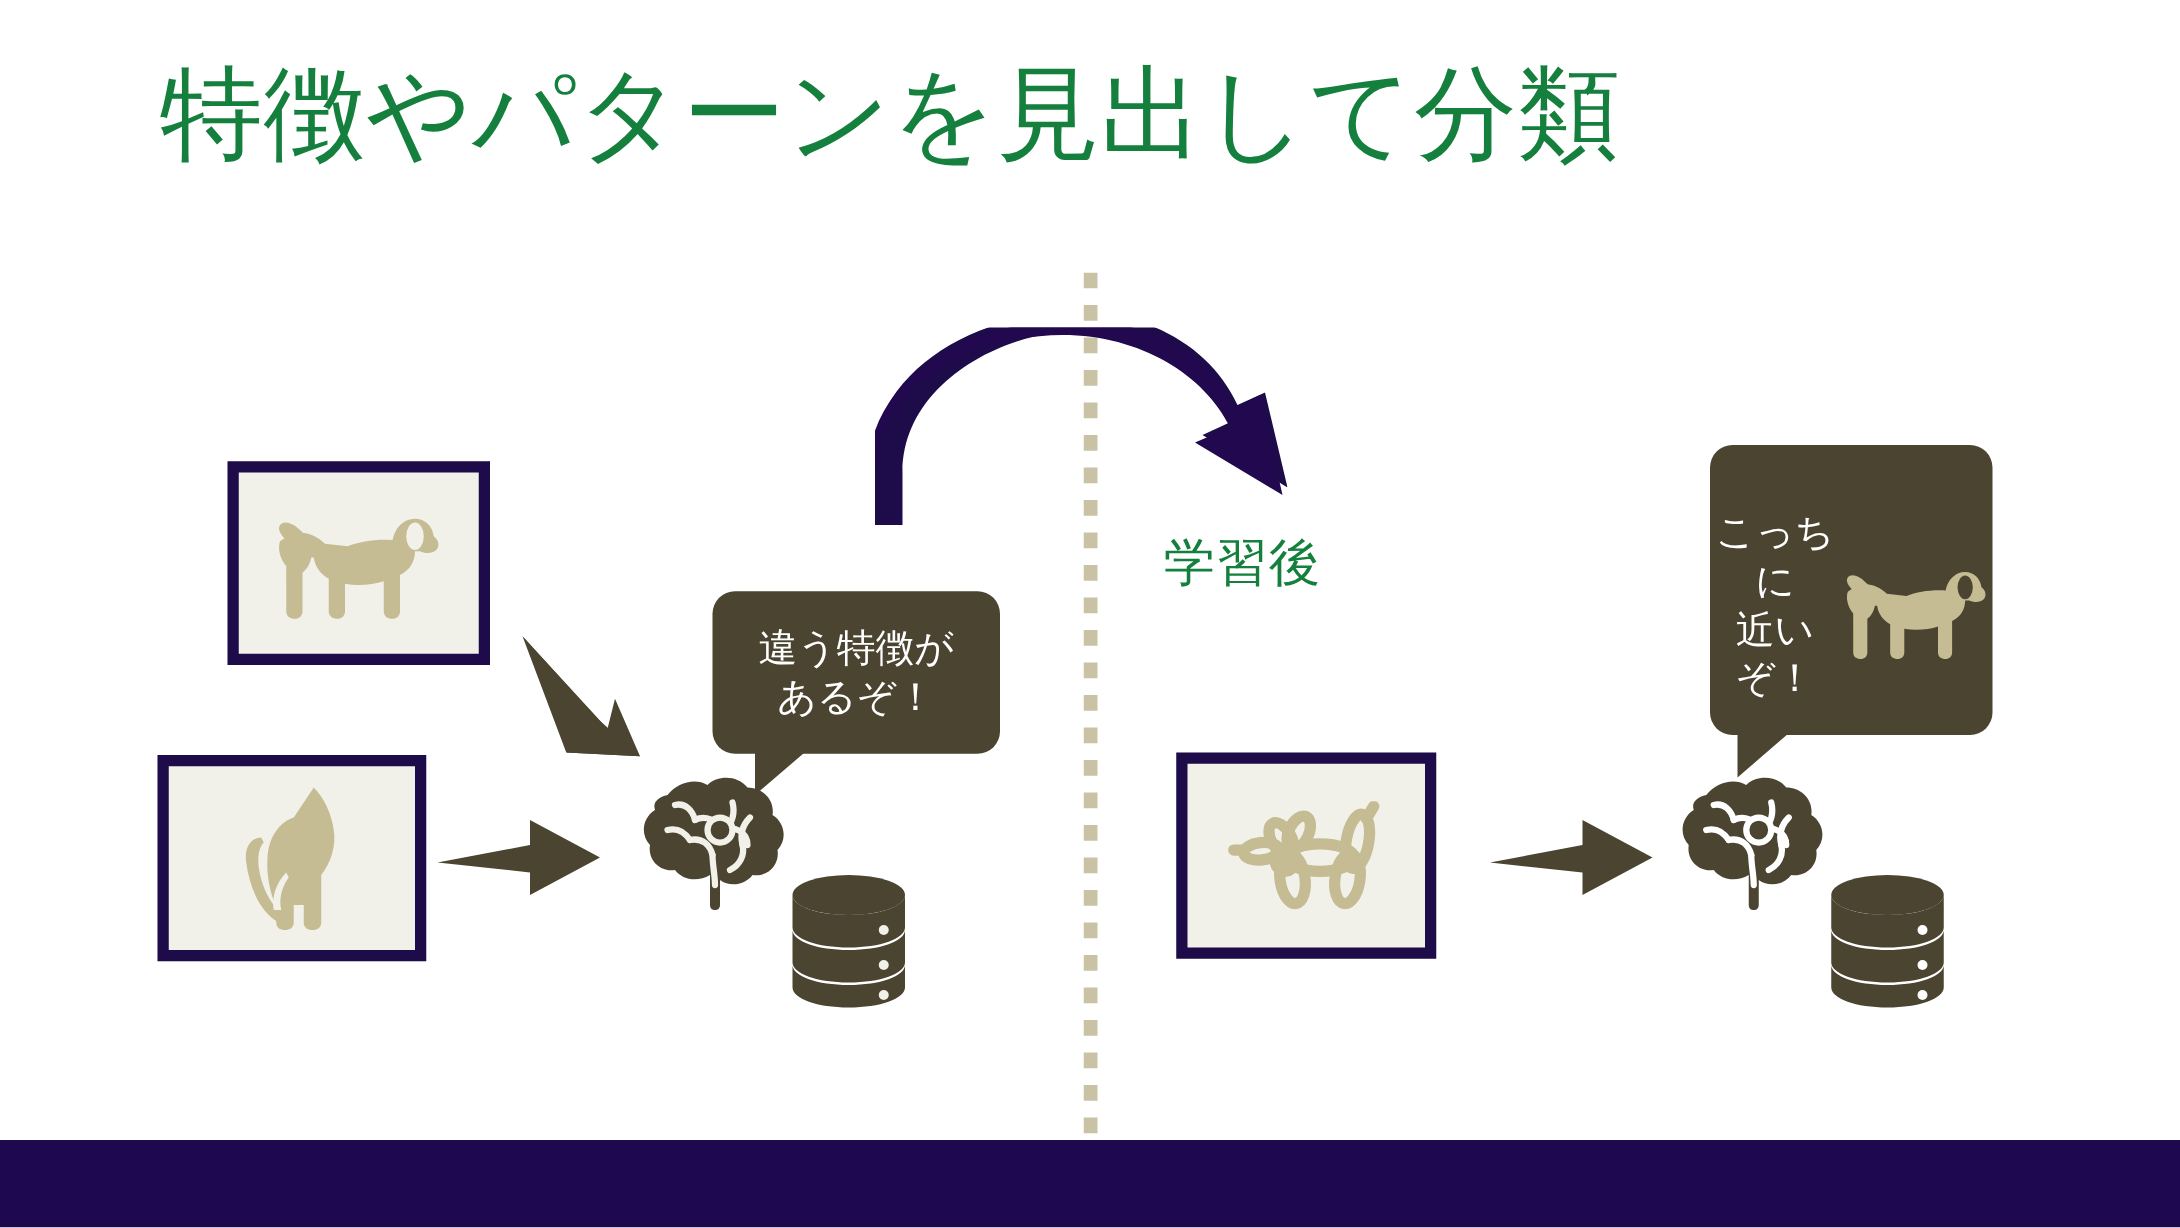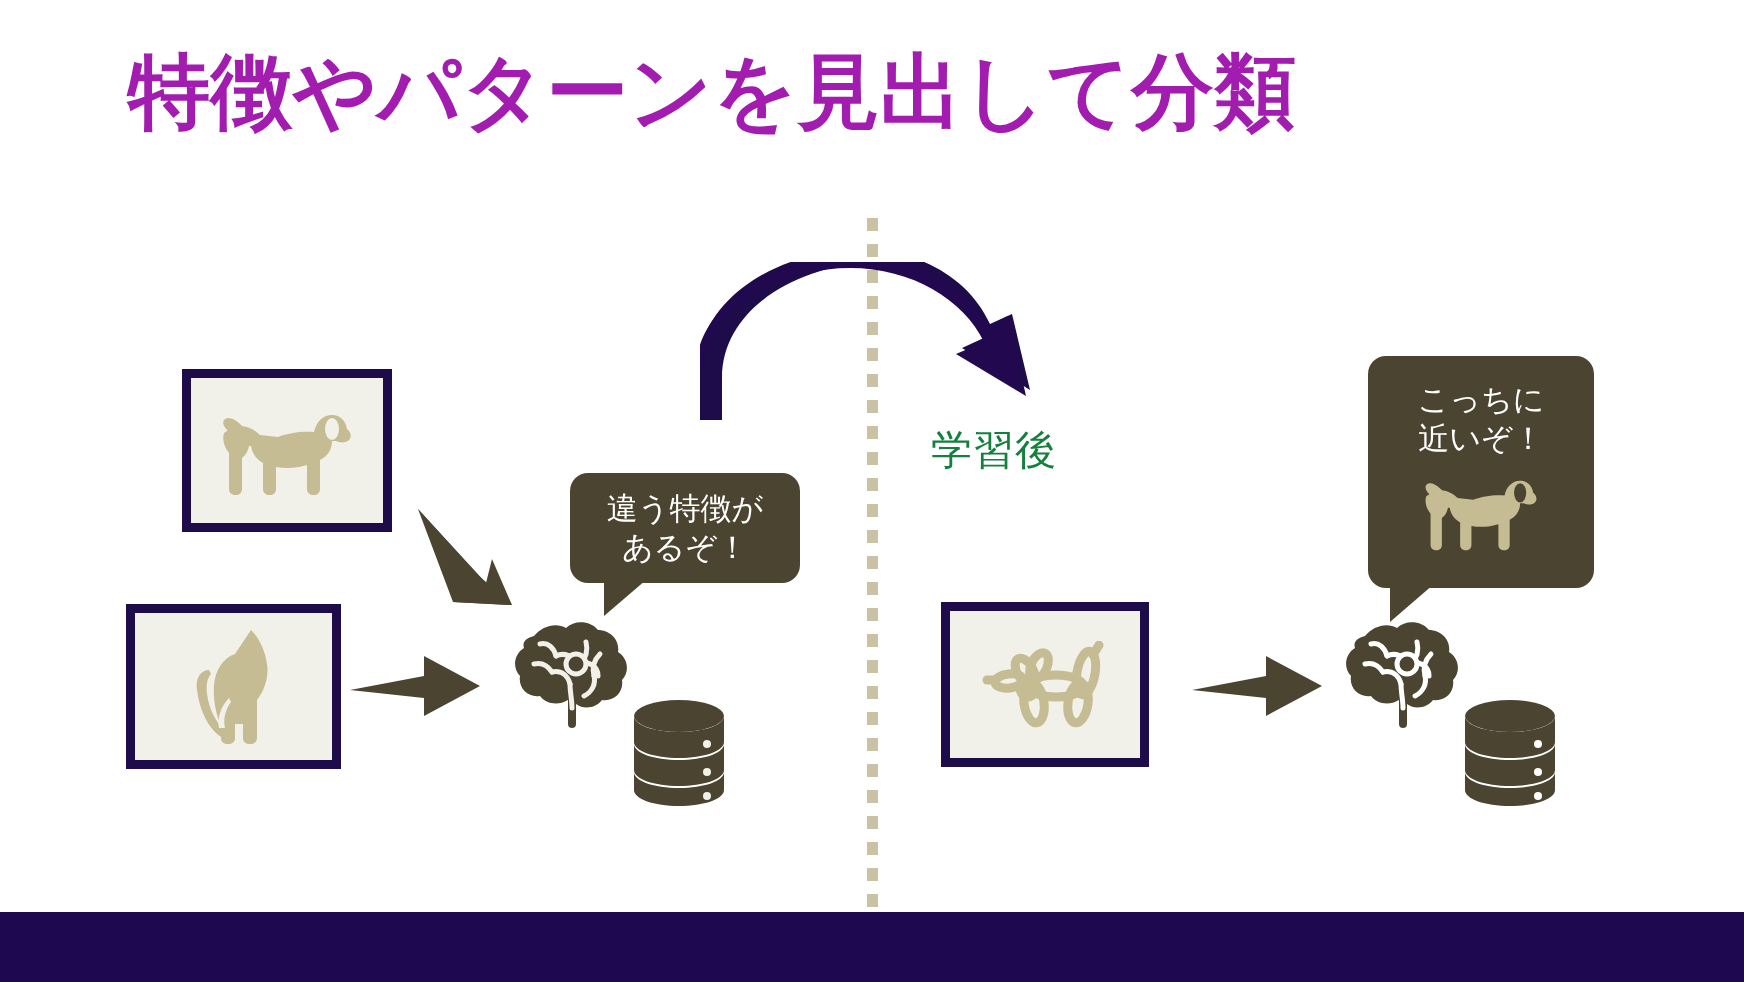--- a/index.html
+++ b/index.html
@@ -10,22 +10,22 @@
     font-family:"Liberation Sans","DejaVu Sans",sans-serif;
     overflow:hidden;
     position:relative;
   }
   .slide{position:absolute;inset:0;background:#fff;overflow:hidden;}
 
   
   .title{
     position:absolute;left:128px;top:46px;
     font-size:82px;line-height:1.12;
-    font-weight:700;
-    color:#a21caf;
+    font-weight:400;
+    color:#15803d;
     letter-spacing:.5px;
     white-space:nowrap;
   }
 
   
   .bottom-band{
     position:absolute;left:0;right:0;bottom:0;height:70px;
     background:#1e0950;
   }
 
@@ -70,33 +70,33 @@
     color:#ffffff;
     text-align:center;
     line-height:1.26;
     white-space:pre-line;
   }
   .bubble .tail{
     position:absolute;width:0;height:0;
   }
 
   
-  #bubble-left{left:570px;top:473px;width:230px;height:110px;
+  #bubble-left{left:570px;top:473px;width:230px;height:130px;
                display:flex;align-items:center;justify-content:center;}
   #bubble-left .btxt{font-size:31px;}
   #bubble-left .tail{
     left:34px;bottom:-33px;
     border-left:0 solid transparent;
     border-right:42px solid transparent;
     border-top:36px solid #4a4430;
   }
 
   
   #bubble-right{left:1368px;top:356px;width:226px;height:232px;
-                display:flex;flex-direction:column;align-items:center;
+                display:flex;flex-direction:row;align-items:center;
                 justify-content:flex-start;padding-top:24px;}
   #bubble-right .btxt{font-size:31px;}
   #bubble-right .bdog{margin-top:14px;}
   #bubble-right .tail{
     left:22px;bottom:-34px;
     border-left:0 solid transparent;
     border-right:44px solid transparent;
     border-top:38px solid #4a4430;
   }
 

